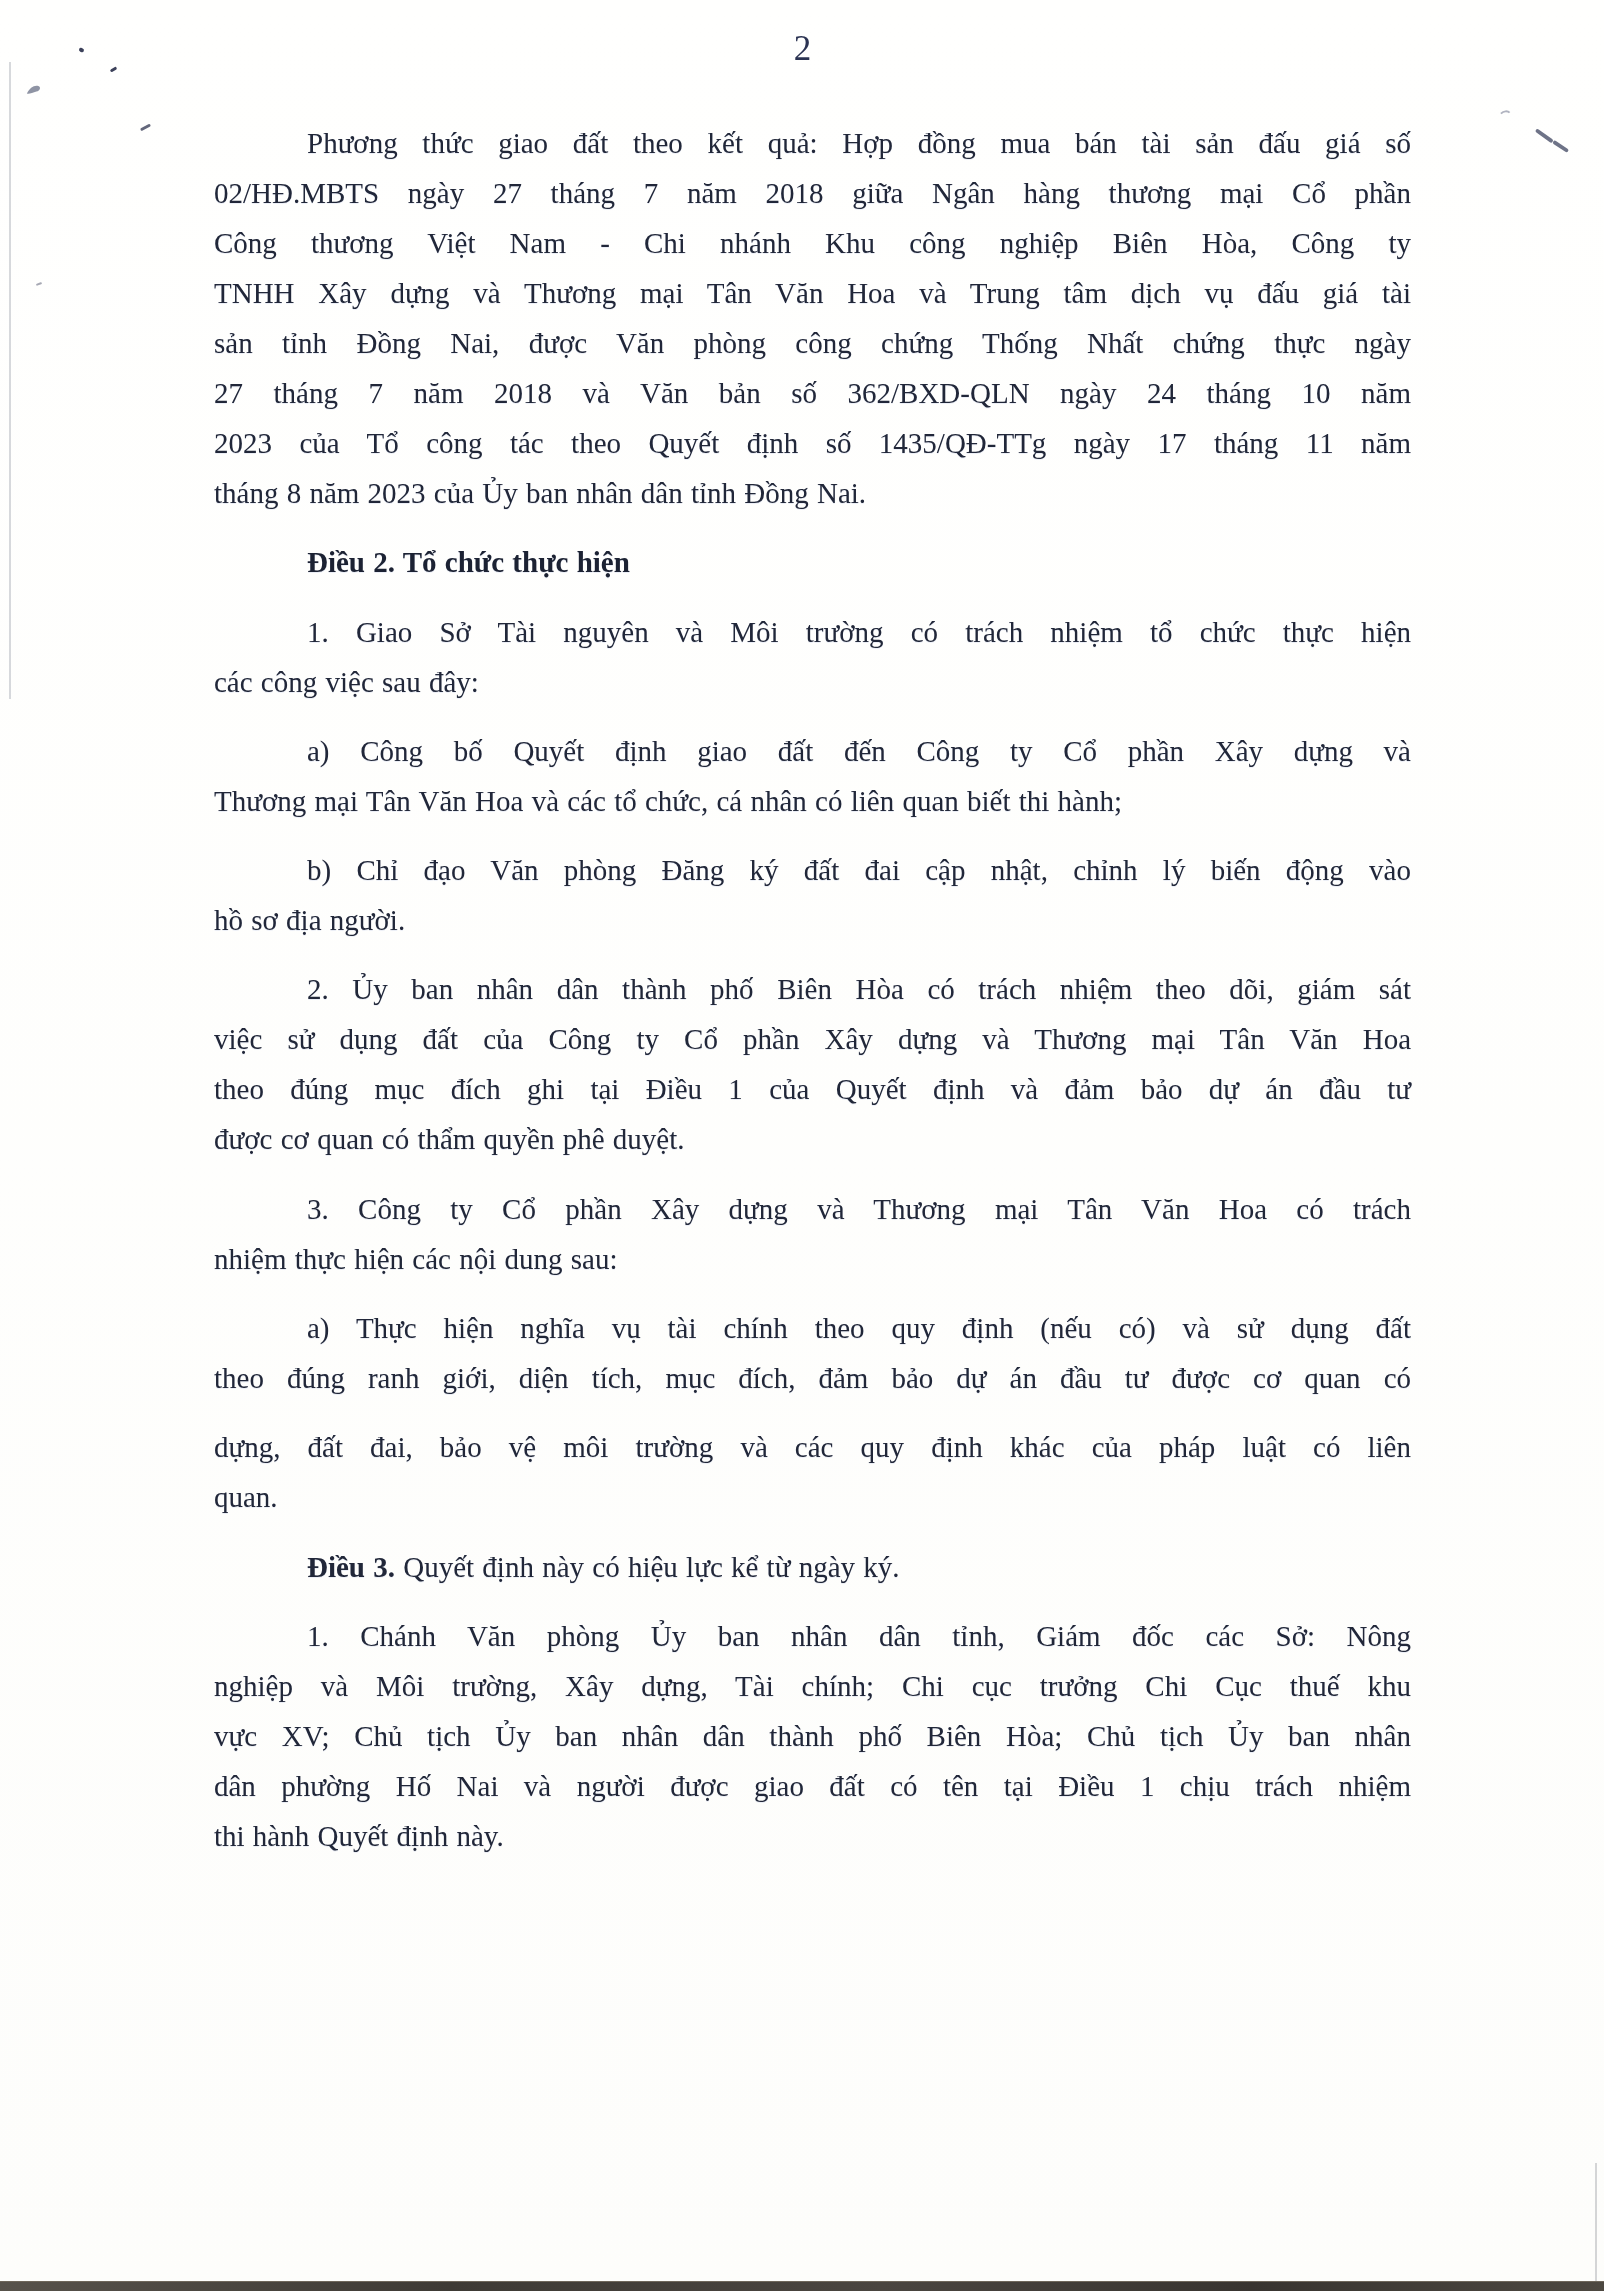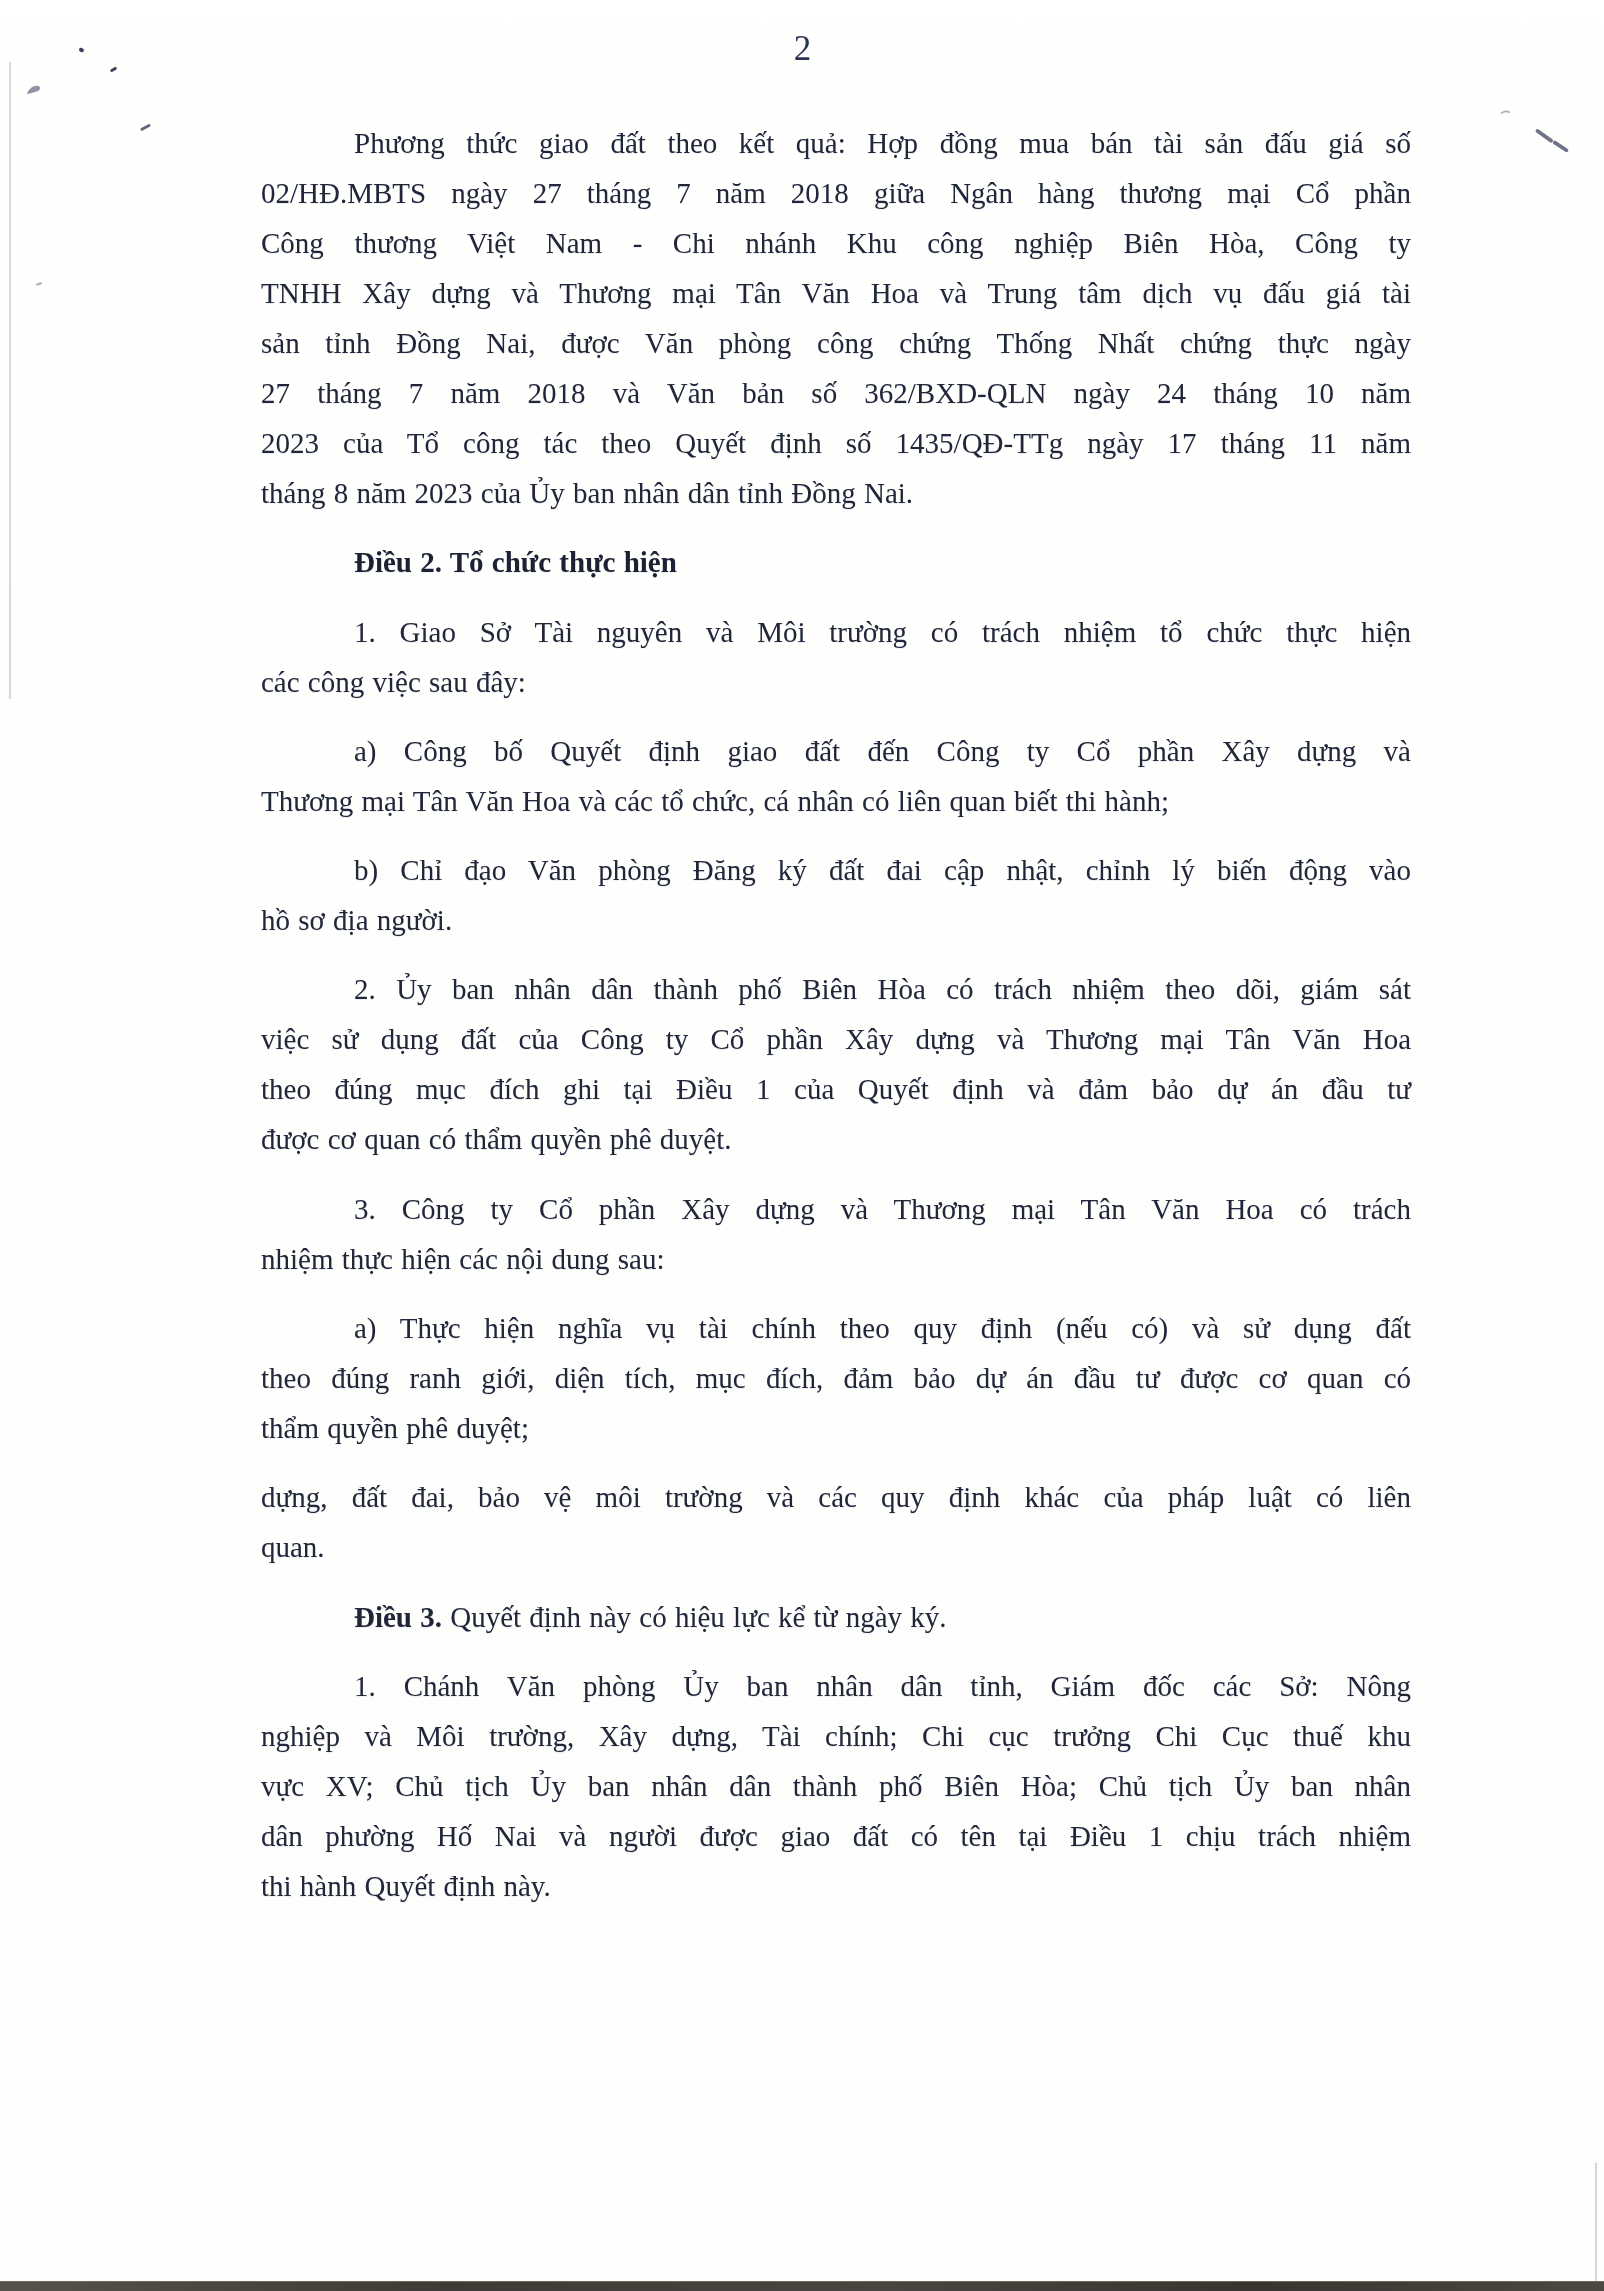--- a/index.html
+++ b/index.html
@@ -30,21 +30,20 @@
     color: #212739;
     text-shadow: 0 1.4px 0 rgba(70, 100, 190, 0.10);
     word-spacing: 1px;
   }
   .para { margin: 0 0 19.3px 0; }
   .para.heading { font-weight: bold; color: #1c2233; }
   .line {
     text-align: justify;
     text-align-last: justify;
     min-height: 50px;
-    margin-left: 47px;
   }
   .line.first { text-indent: 93px; }
   .line.last { text-align-last: left; }
   .lead { font-weight: bold; }
 
   
   .edge-left {
     position: absolute; left: 8.7px; top: 62px;
     width: 1.9px; height: 637px;
     background: rgba(140, 146, 158, 0.35);
@@ -113,21 +112,20 @@
         <div class="line">theo đúng mục đích ghi tại Điều 1 của Quyết định và đảm bảo dự án đầu tư</div>
         <div class="line last">được cơ quan có thẩm quyền phê duyệt.</div>
       </div>
       <div class="para">
         <div class="line first">3. Công ty Cổ phần Xây dựng và Thương mại Tân Văn Hoa có trách</div>
         <div class="line last">nhiệm thực hiện các nội dung sau:</div>
       </div>
       <div class="para">
         <div class="line first">a) Thực hiện nghĩa vụ tài chính theo quy định (nếu có) và sử dụng đất</div>
         <div class="line">theo đúng ranh giới, diện tích, mục đích, đảm bảo dự án đầu tư được cơ quan có</div>
-        <div class="line last">thẩm quyền phê duyệt;</div>
       </div>
       <div class="para">
         <div class="line">dựng, đất đai, bảo vệ môi trường và các quy định khác của pháp luật có liên</div>
         <div class="line last">quan.</div>
       </div>
       <div class="para">
         <div class="line first last"><span class="lead">Điều 3.</span> Quyết định này có hiệu lực kể từ ngày ký.</div>
       </div>
       <div class="para">
         <div class="line first">1. Chánh Văn phòng Ủy ban nhân dân tỉnh, Giám đốc các Sở: Nông</div>

